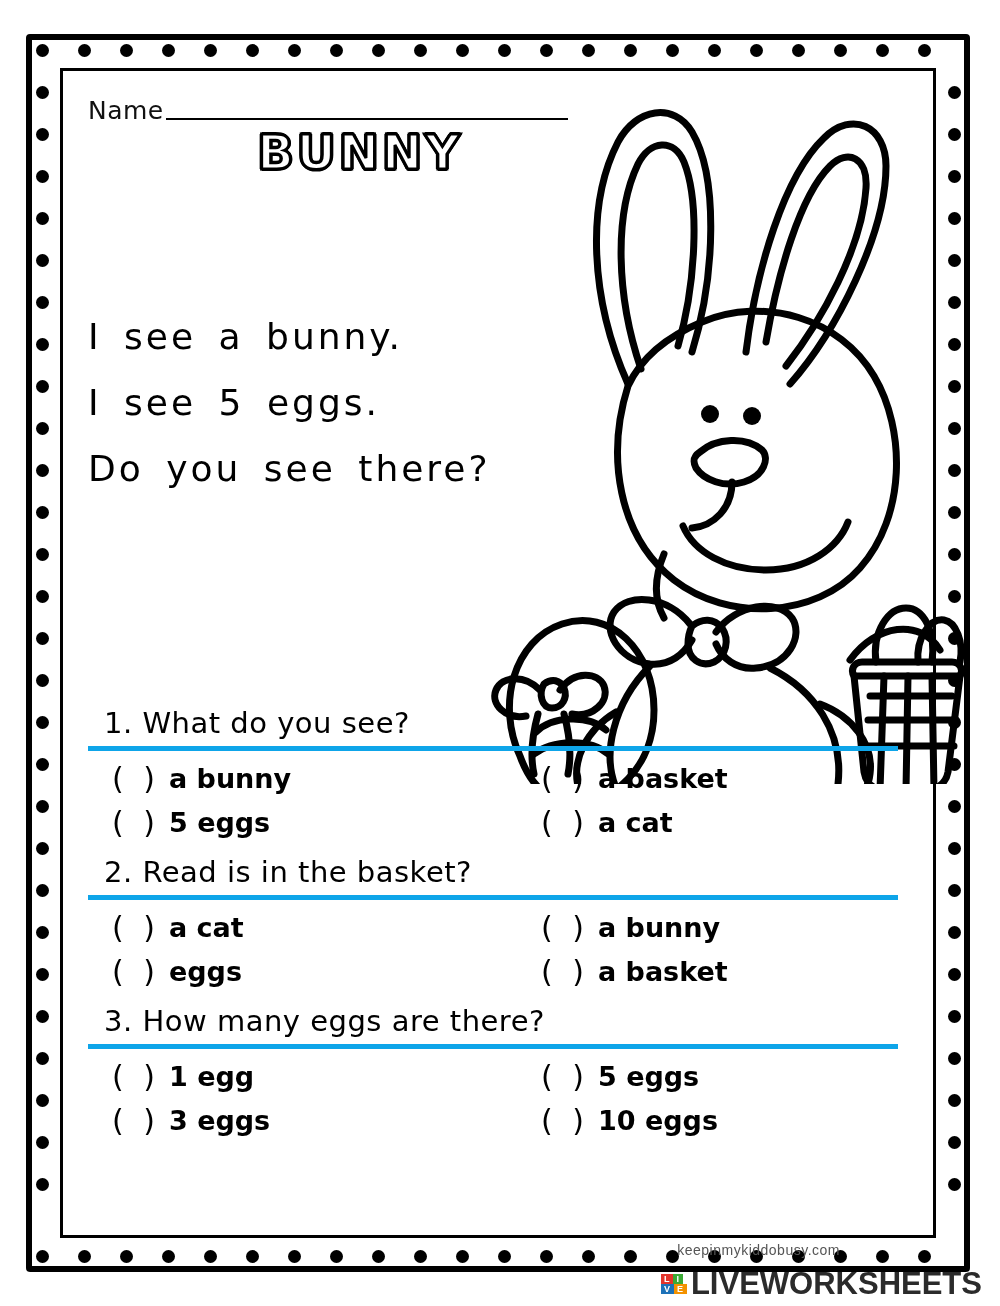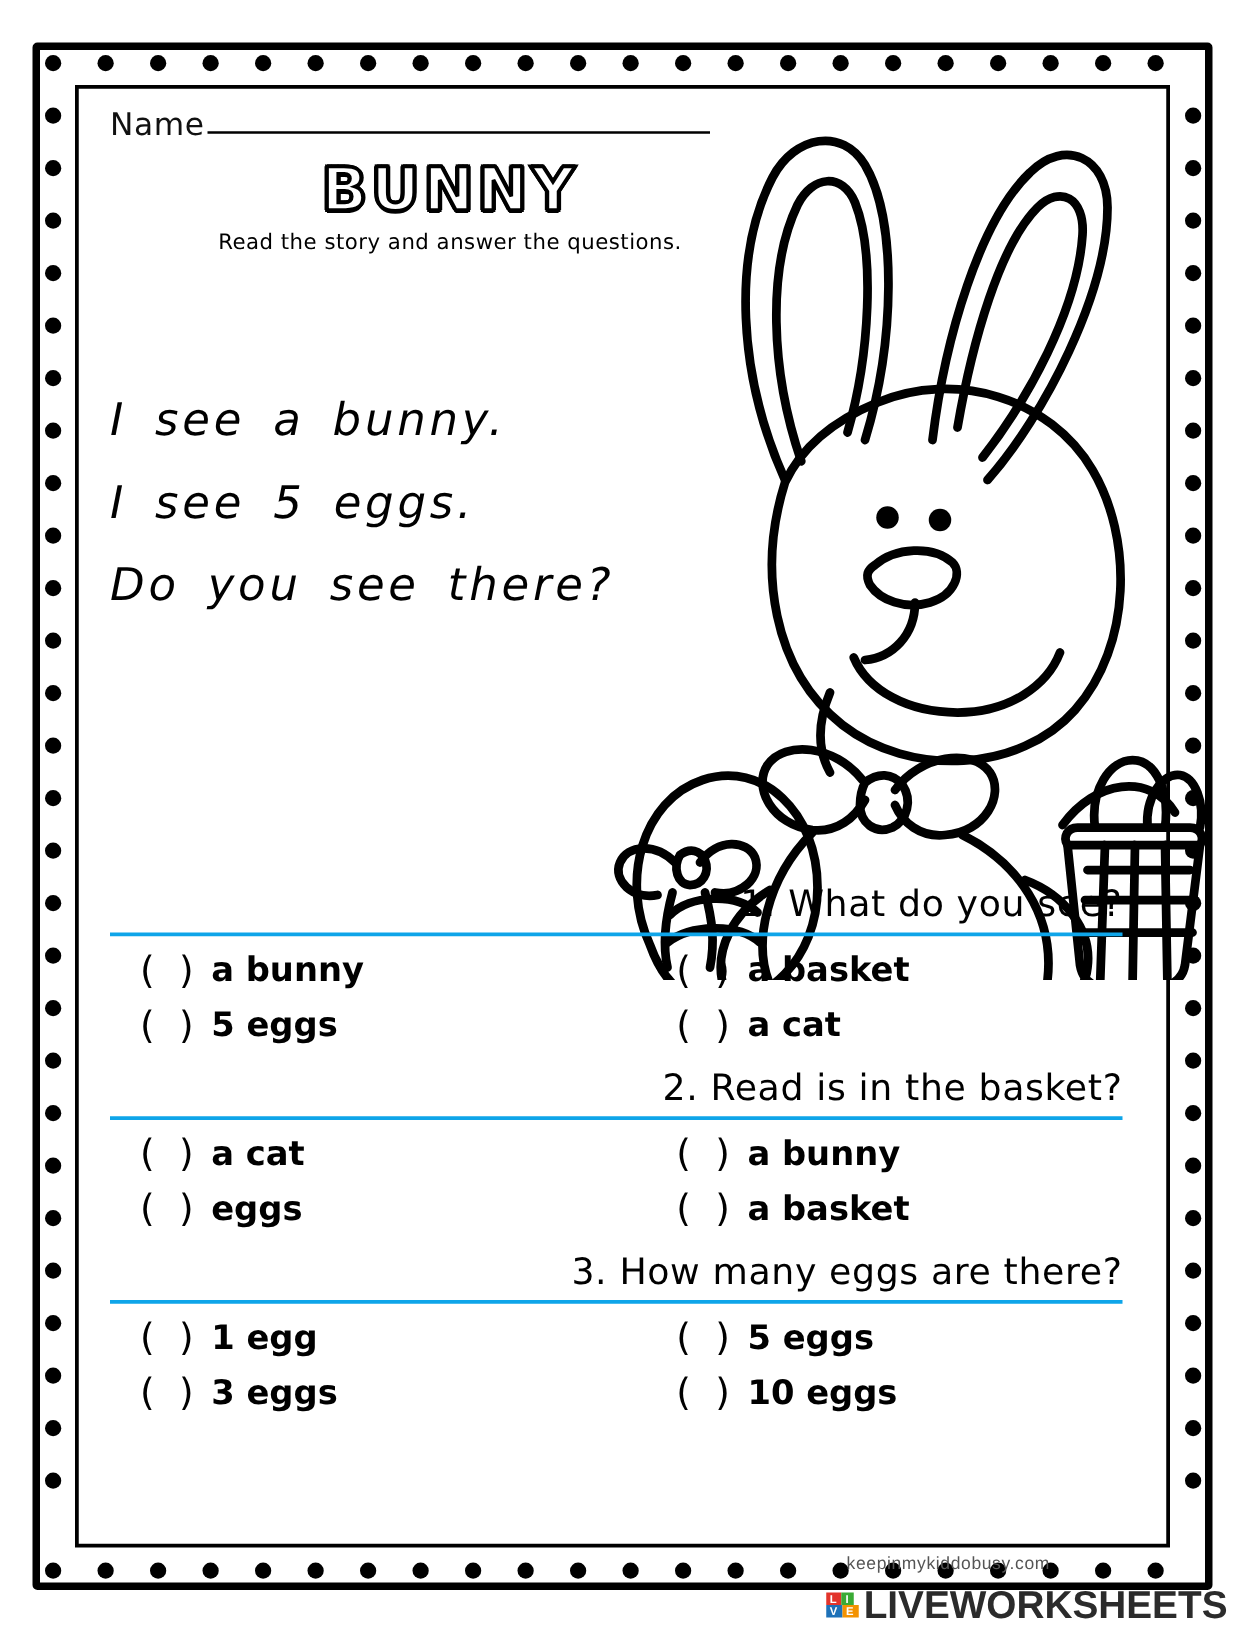--- a/index.html
+++ b/index.html
@@ -60,24 +60,24 @@
     width: 13px;
     height: 13px;
     border-radius: 50%;
     background: #000;
   }
 
   
   .name-row {
     position: absolute;
     left: 88px;
-    top: 85px;
+    top: 96px;
     width: 480px;
     display: flex;
-    align-items: flex-start;
+    align-items: center;
   }
   .name-label {
     font-family: "DejaVu Sans", sans-serif;
     font-size: 25px;
     color: #111;
     letter-spacing: 0.5px;
   }
   .name-line {
     flex: 1;
     border-bottom: 2.5px solid #000;
@@ -137,40 +137,38 @@
     width: 560px;
   }
   .story-line {
     font-family: "DejaVu Sans", sans-serif;
     font-size: 36px;
     color: #000;
     letter-spacing: 3px;
     word-spacing: 8px;
     margin-bottom: 25px;
     white-space: nowrap;
-    font-style: italic;
   }
 
   
   .questions {
     position: absolute;
     left: 88px;
     top: 706px;
     width: 810px;
   }
   .q-block { margin-bottom: 6px; }
   .q-text {
     font-family: "DejaVu Sans", sans-serif;
     font-size: 29px;
     color: #000;
     letter-spacing: 0.5px;
     padding-left: 16px;
     padding-bottom: 6px;
-    border-bottom: 3px solid #0ea5e9;
-    text-align: right;
+    border-bottom: 5px solid #0ea5e9;
   }
   .q-options {
     display: flex;
     flex-wrap: wrap;
     padding-left: 24px;
     padding-top: 10px;
   }
   .opt {
     width: 50%;
     box-sizing: border-box;
@@ -496,21 +494,20 @@
           <span class="paren">( )</span>
           <span>10 eggs</span>
         </div>
       </div>
     </div>
 
   </div>
 
   <div class="title-block">
     <div class="title-main">BUNNY</div>
-    <div class="title-instr">Read the story and answer the questions.</div>
   </div>
 
   <div class="credit">keepinmykiddobusy.com</div>
 
   <div class="brand">
     <div class="brand-live">
       <div class="bl-row">
         <span class="bl-L">L</span>
         <span class="bl-I">I</span>
       </div>

